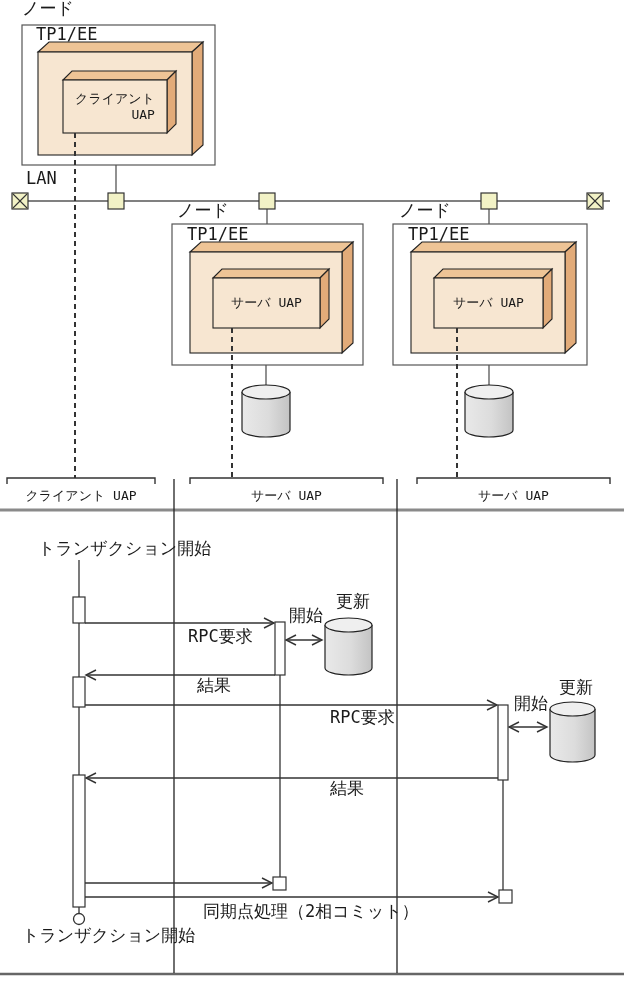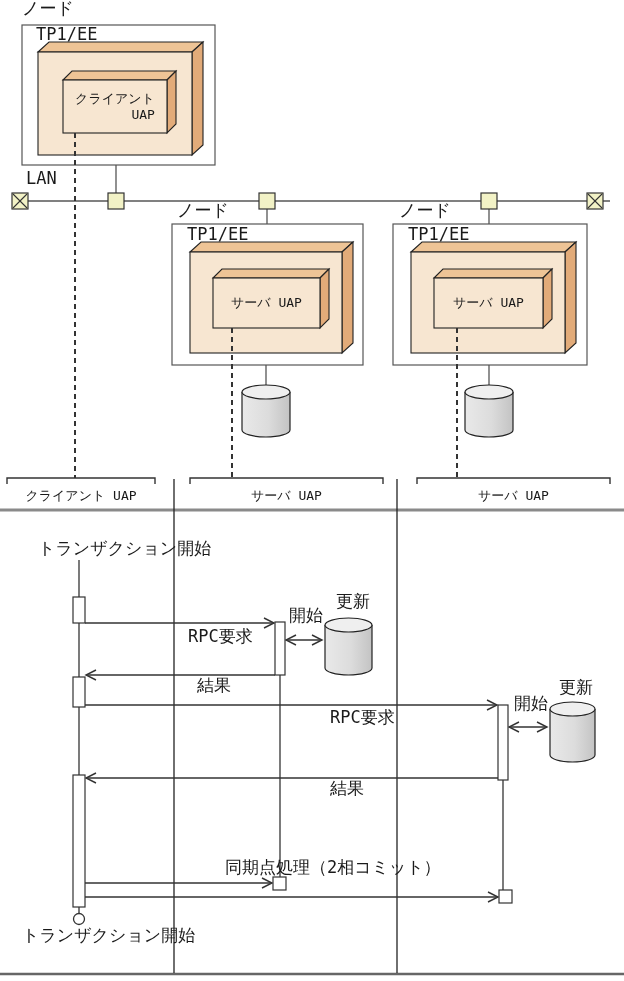--- a/index.html
+++ b/index.html
@@ -223,16 +223,16 @@
 
   <div class="lbl" style="left:22px;top:541px;margin-left:16px;">トランザクション開始</div>
   <div class="lbl" style="left:188px;top:629px;">RPC要求</div>
   <div class="lbl" style="left:289px;top:608px;">開始</div>
   <div class="lbl" style="left:336px;top:594px;">更新</div>
   <div class="lbl" style="left:197px;top:678px;">結果</div>
   <div class="lbl" style="left:330px;top:710px;">RPC要求</div>
   <div class="lbl" style="left:514px;top:696px;">開始</div>
   <div class="lbl" style="left:559px;top:680px;">更新</div>
   <div class="lbl" style="left:330px;top:781px;">結果</div>
-  <div class="lbl" style="left:203px;top:860px;margin-left:22px;">同期点処理（2相コミット）</div>
+  <div class="lbl" style="left:203px;top:904px;">同期点処理（2相コミット）</div>
   <div class="lbl" style="left:22px;top:928px;">トランザクション開始</div>
 
 </div>
 
 </body></html>

